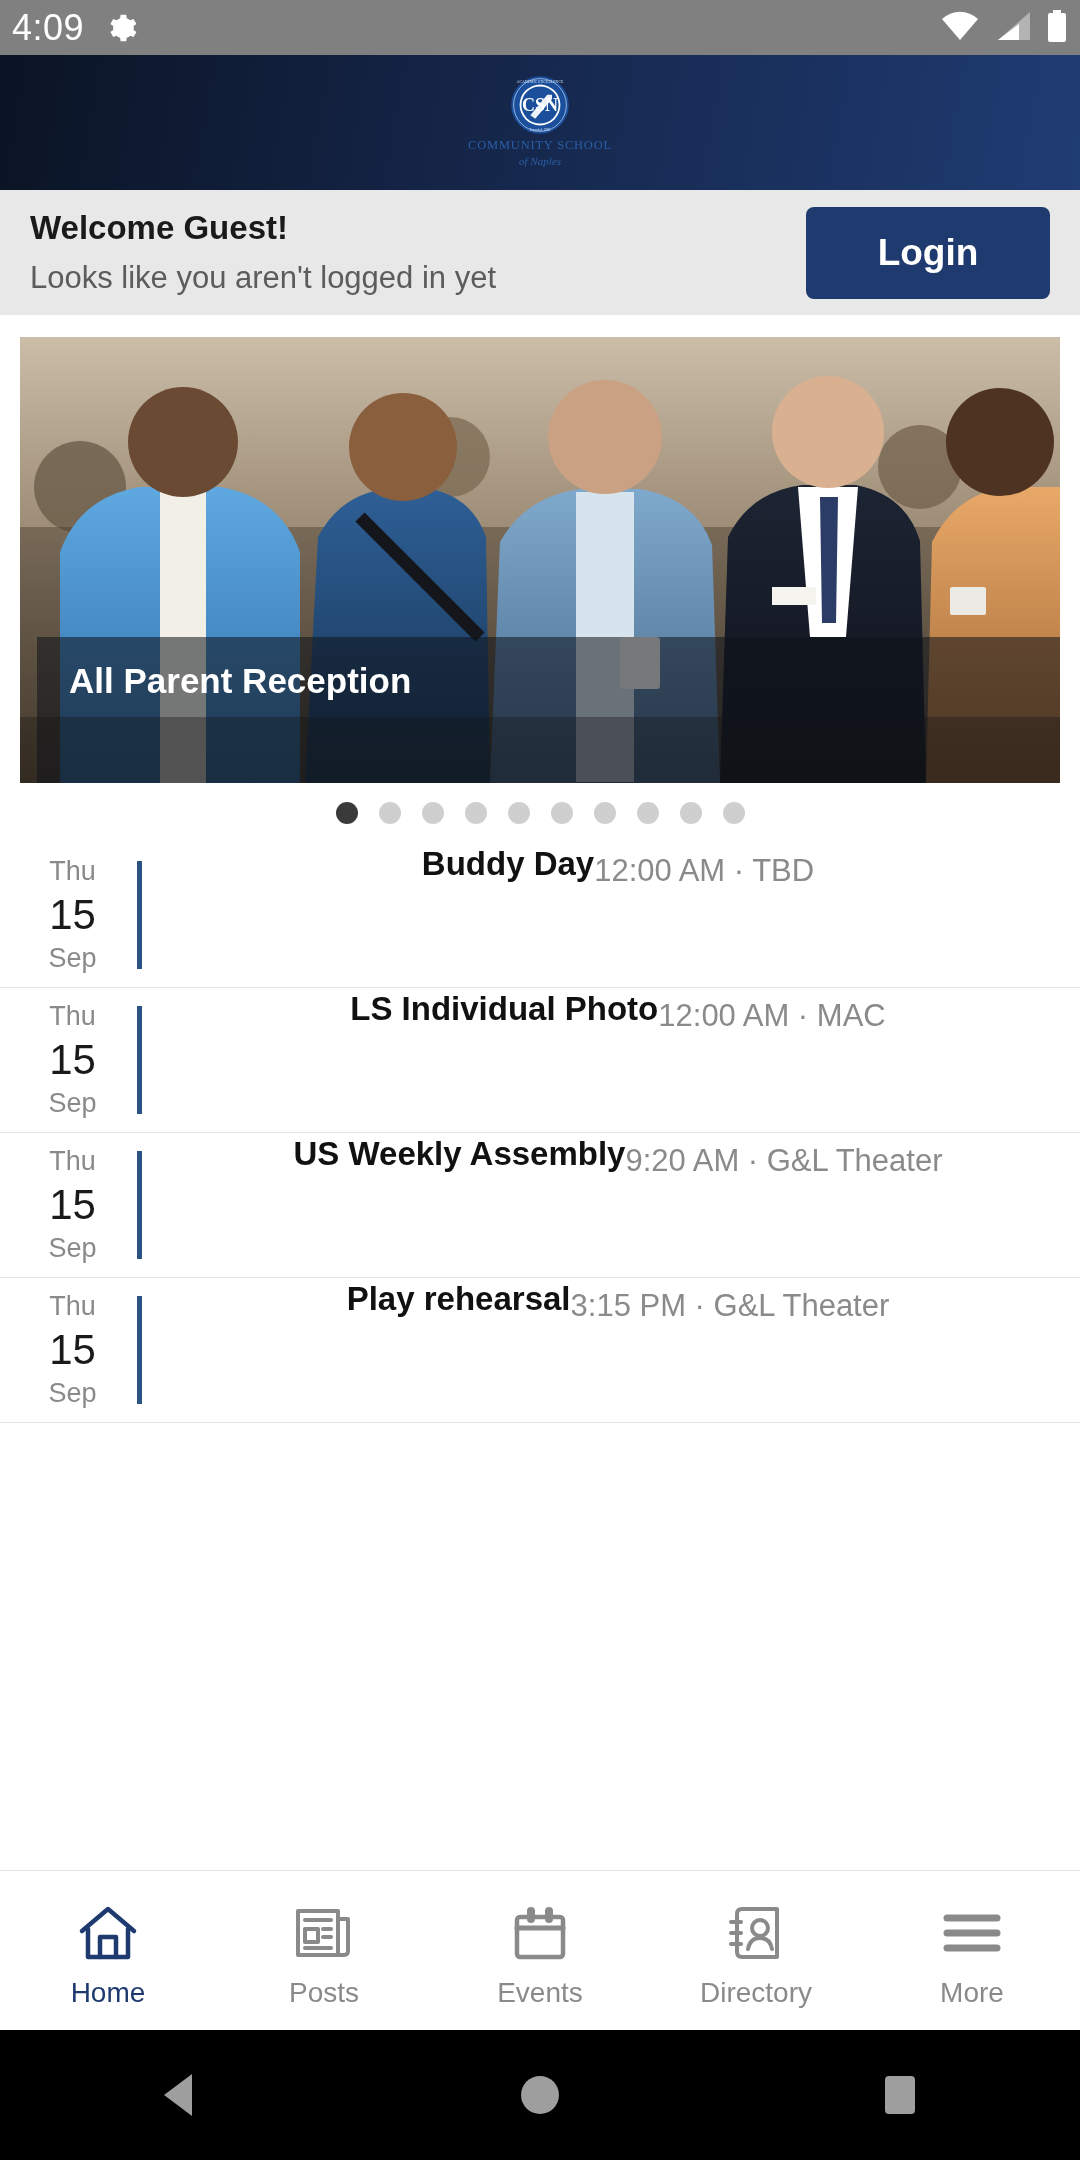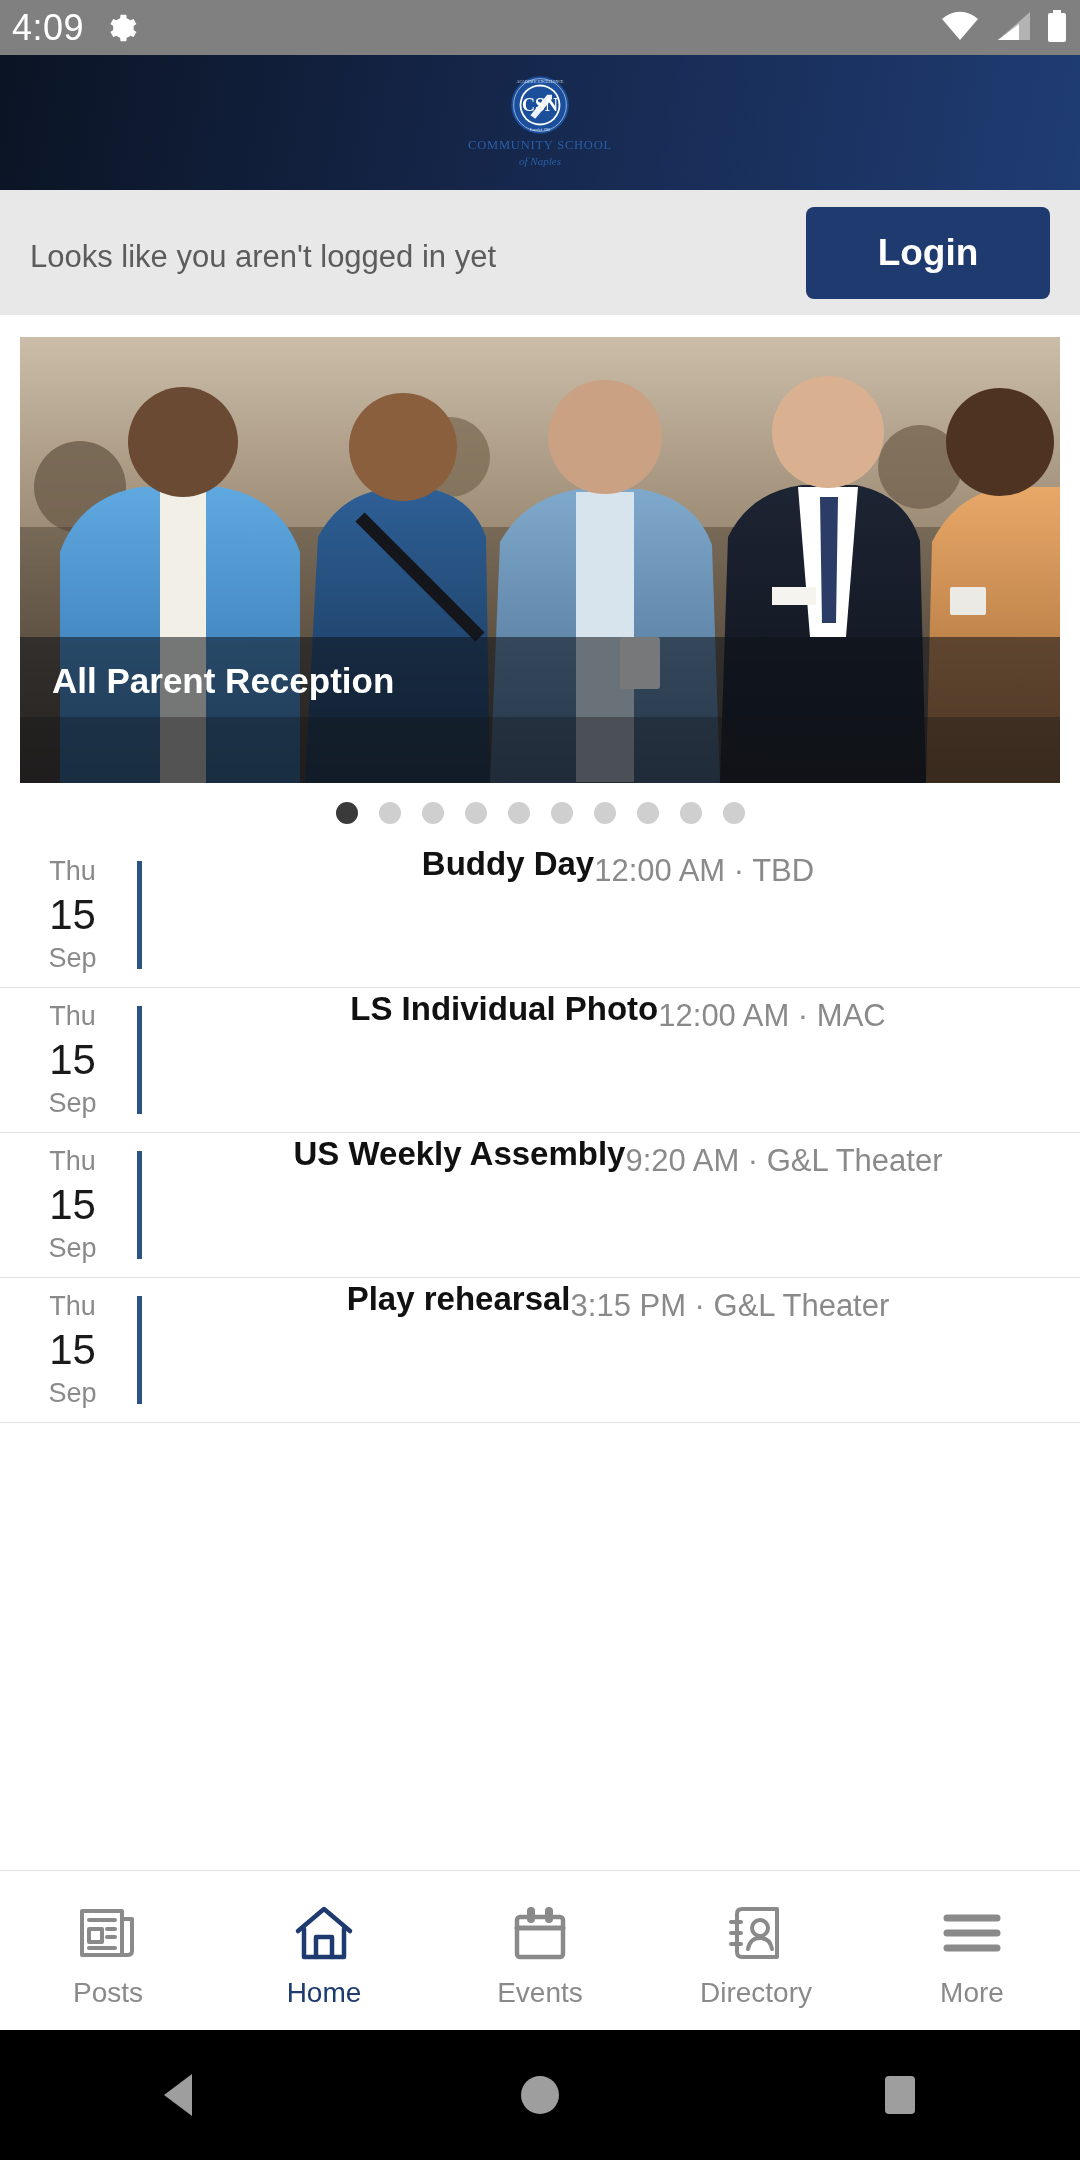--- a/index.html
+++ b/index.html
@@ -52,21 +52,21 @@
     cursor:pointer; display:flex; align-items:center; justify-content:center;
   }
 
   
   .carousel-area { flex:0 0 auto; background:#ffffff; padding:22px 20px 0 20px; }
   .carousel {
     position:relative; width:1040px; height:446px; overflow:hidden; background:#2a2a2a;
   }
   .photo { position:absolute; inset:0; }
   .caption-overlay {
-    position:absolute; left:0; right:0; bottom:0; height:146px;
+    position:absolute; left:17px; right:0; bottom:0; height:146px;
     background:rgba(15,18,25,0.55);
     display:flex; align-items:flex-start; padding:24px 32px;
   }
   .caption-text { color:#ffffff; font-size:35px; font-weight:bold; }
   .dots { display:flex; justify-content:center; align-items:center; gap:21px; height:60px; }
   .dot { width:22px; height:22px; border-radius:50%; background:#cfcfcf; }
   .dot.active { background:#3a3a3a; }
 
   
   .events { flex:1 1 auto; overflow:hidden; background:#ffffff; }
@@ -155,20 +155,21 @@
         <text x="50" y="14" font-family="Liberation Serif, serif" font-size="6.5" fill="#cfe0f5" text-anchor="middle">ACADEMIC EXCELLENCE</text>
         <text x="50" y="94" font-family="Liberation Serif, serif" font-size="6" fill="#cfe0f5" text-anchor="middle">Founded 1982</text>
       </svg>
       <span class="logo-text1">COMMUNITY SCHOOL</span>
       <span class="logo-text2">of Naples</span>
     </div>
   </div>
 
   <div class="welcome">
     <div class="welcome-text">
+      <span class="welcome-title">Welcome Guest!</span>
       <span class="welcome-sub">Looks like you aren't logged in yet</span>
     </div>
     <button class="login-btn">Login</button>
   </div>
 
   <div class="carousel-area">
     <div class="carousel">
 
       <svg class="photo" width="1040" height="446" viewBox="0 0 1040 446" preserveAspectRatio="xMidYMid slice">
         <defs>
@@ -298,46 +299,46 @@
       <div class="ev-bar"></div>
       <div class="ev-body">
         <span class="ev-title">Play rehearsal</span>
         <span class="ev-meta">3:15 PM · G&amp;L Theater</span>
       </div>
     </div>
 
   </div>
 
   <div class="tabbar">
+
+    <div class="tab active">
+      <span class="tab-ico">
+        <svg width="62" height="58" viewBox="0 0 62 58" fill="none" stroke="#1e3a6e" stroke-width="4.5" stroke-linejoin="round" stroke-linecap="round">
+          <path d="M5 27 L31 5 L57 27"></path>
+          <path d="M11 25 L11 53 L51 53 L51 25"></path>
+          <path d="M23 53 L23 33 L39 33 L39 53"></path>
+        </svg>
+      </span>
+      <span class="tab-label">Home</span>
+    </div>
 
     <div class="tab">
       <span class="tab-ico">
         <svg width="60" height="56" viewBox="0 0 60 56" fill="none" stroke="#8a8a8a" stroke-width="4" stroke-linejoin="round" stroke-linecap="round">
           <path d="M4 6 L44 6 L44 50 L4 50 Z"></path>
           <path d="M44 14 L54 14 L54 46 Q54 50 49 50 L44 50"></path>
           <path d="M11 15 L37 15"></path>
           <rect x="11" y="24" width="13" height="13"></rect>
           <path d="M29 24 L37 24 M29 32 L37 32"></path>
           <path d="M11 43 L37 43"></path>
         </svg>
       </span>
       <span class="tab-label">Posts</span>
     </div>
 
-    <div class="tab active">
-      <span class="tab-ico">
-        <svg width="62" height="58" viewBox="0 0 62 58" fill="none" stroke="#1e3a6e" stroke-width="4.5" stroke-linejoin="round" stroke-linecap="round">
-          <path d="M5 27 L31 5 L57 27"></path>
-          <path d="M11 25 L11 53 L51 53 L51 25"></path>
-          <path d="M23 53 L23 33 L39 33 L39 53"></path>
-        </svg>
-      </span>
-      <span class="tab-label">Home</span>
-    </div>
-
     <div class="tab">
       <span class="tab-ico">
         <svg width="56" height="58" viewBox="0 0 56 58" fill="none" stroke="#8a8a8a" stroke-width="4.5" stroke-linejoin="round" stroke-linecap="round">
           <rect x="5" y="13" width="46" height="40" rx="3"></rect>
           <rect x="15" y="3" width="8" height="16" rx="4" fill="#8a8a8a" stroke="none"></rect>
           <rect x="33" y="3" width="8" height="16" rx="4" fill="#8a8a8a" stroke="none"></rect>
           <path d="M5 24 L51 24" stroke-width="5"></path>
         </svg>
       </span>
       <span class="tab-label">Events</span>

